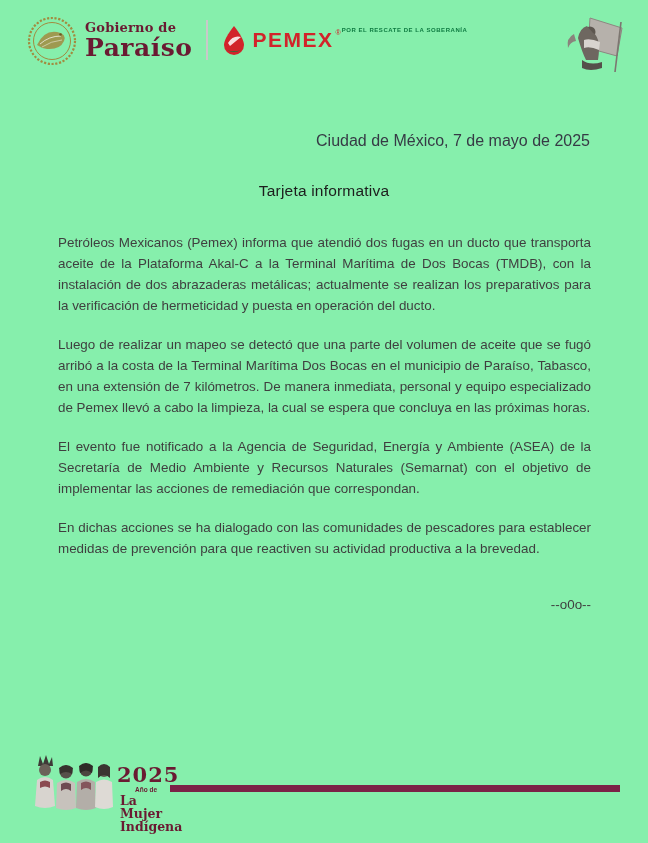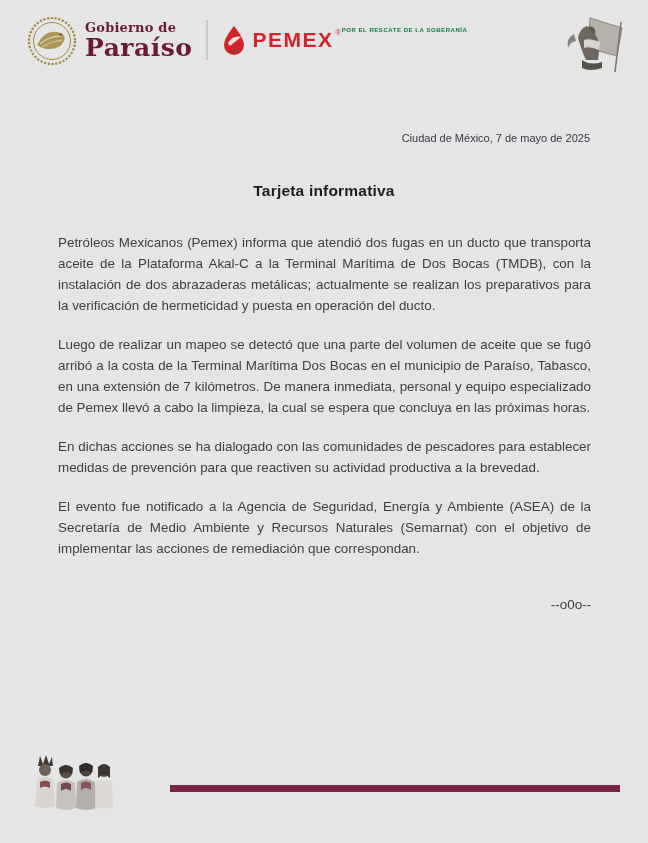--- a/index.html
+++ b/index.html
@@ -1,20 +1,20 @@
 <!DOCTYPE html>
 <html><head>
 <meta charset="utf-8">
 <style>
   * { margin:0; padding:0; box-sizing:border-box; }
   html,body { background:#ffffff; }
   body { font-family:"Liberation Sans", sans-serif; }
   .page {
     position:relative; width:648px; height:843px;
-    background:#e5e5e5; overflow:hidden;
+    background:#86efac; overflow:hidden;
   }
 
   
   .header { position:absolute; top:14px; left:27px; right:20px; height:70px; }
   .brand-left { position:absolute; left:0; top:0; display:flex; align-items:center; }
   .seal { width:50px; height:50px; margin-top:2px; }
   .gob-text {
     margin-left:8px; color:#6a1a32;
     font-family:"DejaVu Serif", serif; font-weight:bold; line-height:1;
   }
@@ -31,25 +31,25 @@
   .pemex-reg { color:#d2232a; font-size:7px; margin-left:2px; align-self:flex-start; margin-top:4px; }
   .pemex-tagline {
     color:#0d7a40; font-size:6px; font-weight:bold; letter-spacing:0.55px;
     margin-top:2px; margin-left:1px; white-space:nowrap;
   }
   .flag-figure { position:absolute; right:2px; top:-6px; width:66px; height:72px; }
 
   
   .dateline {
     position:absolute; top:132px; right:58px;
-    font-size:11px; color:#363a45;
+    font-size:16px; color:#363a45;
   }
   .doc-title {
     position:absolute; top:182px; left:0; width:100%;
-    text-align:center; font-weight:bold; font-size:15.5px; color:#1d1d1d;
+    text-align:center; font-weight:normal; font-size:15.5px; color:#1d1d1d;
     letter-spacing:0.2px;
   }
   .doc-body { position:absolute; top:232px; left:58px; right:57px; }
   .doc-body p {
     font-size:13.4px; line-height:21px; color:#3f3f3f;
     text-align:justify; margin-bottom:18px;
   }
   .closer {
     margin-top:38px; text-align:right; font-size:13.4px; color:#3f3f3f;
   }
@@ -113,22 +113,22 @@
     </svg>
   </div>
 
   <div class="dateline">Ciudad de México, 7 de mayo de 2025</div>
 
   <div class="doc-title">Tarjeta informativa</div>
 
   <div class="doc-body">
     <p>Petróleos Mexicanos (Pemex) informa que atendió dos fugas en un ducto que transporta aceite de la Plataforma Akal-C a la Terminal Marítima de Dos Bocas (TMDB), con la instalación de dos abrazaderas metálicas; actualmente se realizan los preparativos para la verificación de hermeticidad y puesta en operación del ducto.</p>
     <p>Luego de realizar un mapeo se detectó que una parte del volumen de aceite que se fugó arribó a la costa de la Terminal Marítima Dos Bocas en el municipio de Paraíso, Tabasco, en una extensión de 7 kilómetros. De manera inmediata, personal y equipo especializado de Pemex llevó a cabo la limpieza, la cual se espera que concluya en las próximas horas.</p>
+    <p>El evento fue notificado a la Agencia de Seguridad, Energía y Ambiente (ASEA) de la Secretaría de Medio Ambiente y Recursos Naturales (Semarnat) con el objetivo de implementar las acciones de remediación que correspondan.</p>
     <p>En dichas acciones se ha dialogado con las comunidades de pescadores para establecer medidas de prevención para que reactiven su actividad productiva a la brevedad.</p>
-    <p>El evento fue notificado a la Agencia de Seguridad, Energía y Ambiente (ASEA) de la Secretaría de Medio Ambiente y Recursos Naturales (Semarnat) con el objetivo de implementar las acciones de remediación que correspondan.</p>
     <div class="closer">--o0o--</div>
   </div>
 
   <div class="footer">
 
     <svg class="women-img" viewBox="0 0 86 62">
 
       <path d="M10 12 L12 2 L15 10 L18 1 L21 10 L24 3 L25 12 Z" fill="#3e3a37"></path>
       <circle cx="17" cy="16" r="6" fill="#6b6259"></circle>
       <path d="M9 26 Q17 20 25 26 L27 52 Q17 56 7 52 Z" fill="#d8d4cf"></path>
@@ -142,17 +142,25 @@
       <circle cx="58" cy="16" r="6.5" fill="#4c4540"></circle>
       <path d="M51 12 Q58 6 65 12 L64 19 Q58 14 52 19 Z" fill="#2f2b28"></path>
       <path d="M49 28 Q58 22 67 28 L68 54 Q58 58 48 54 Z" fill="#b3aea8"></path>
       <path d="M53 29 Q58 26 63 29 L63 36 Q58 32 53 36 Z" fill="#84555c"></path>
 
       <circle cx="76" cy="17" r="6" fill="#5d564f"></circle>
       <path d="M70 13 Q76 7 82 13 L82 24 Q76 18 70 24 Z" fill="#3a3531"></path>
       <path d="M68 28 Q76 23 84 28 L85 53 Q76 57 67 53 Z" fill="#dedad5"></path>
     </svg>
 
+    <div class="year-block">
+      <div class="year-num">2025</div>
+      <div class="year-sub">Año de</div>
+      <div class="campaign">
+        <div>La Mujer</div>
+        <div>Indígena</div>
+      </div>
+    </div>
 
     <div class="footer-bar"></div>
   </div>
 
 </div>
 
 </body></html>

